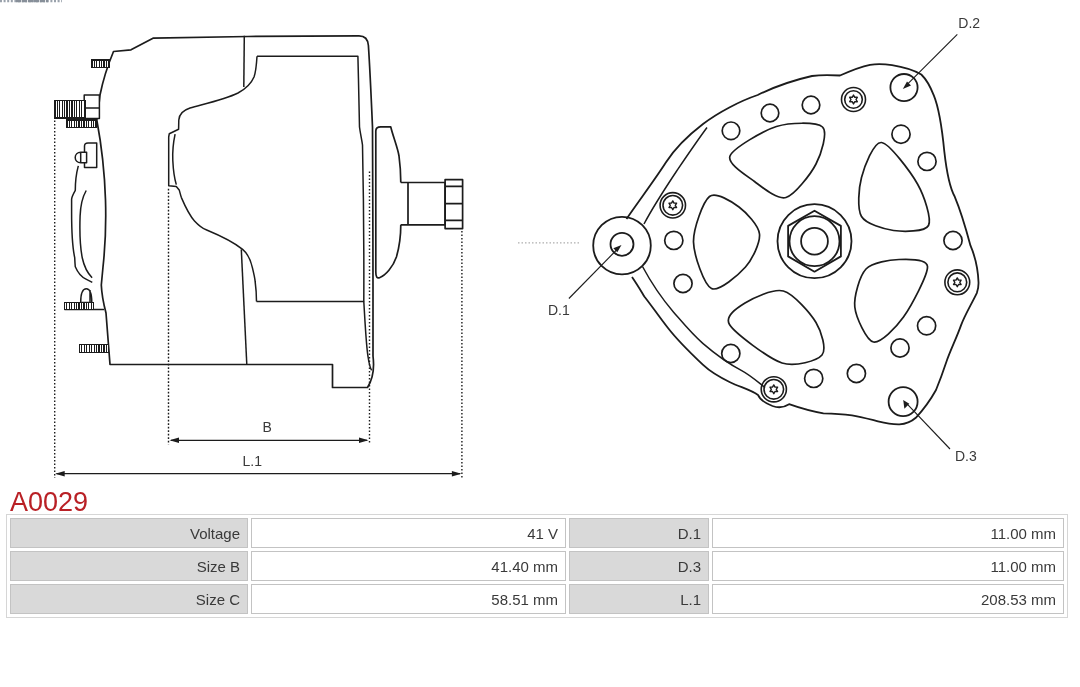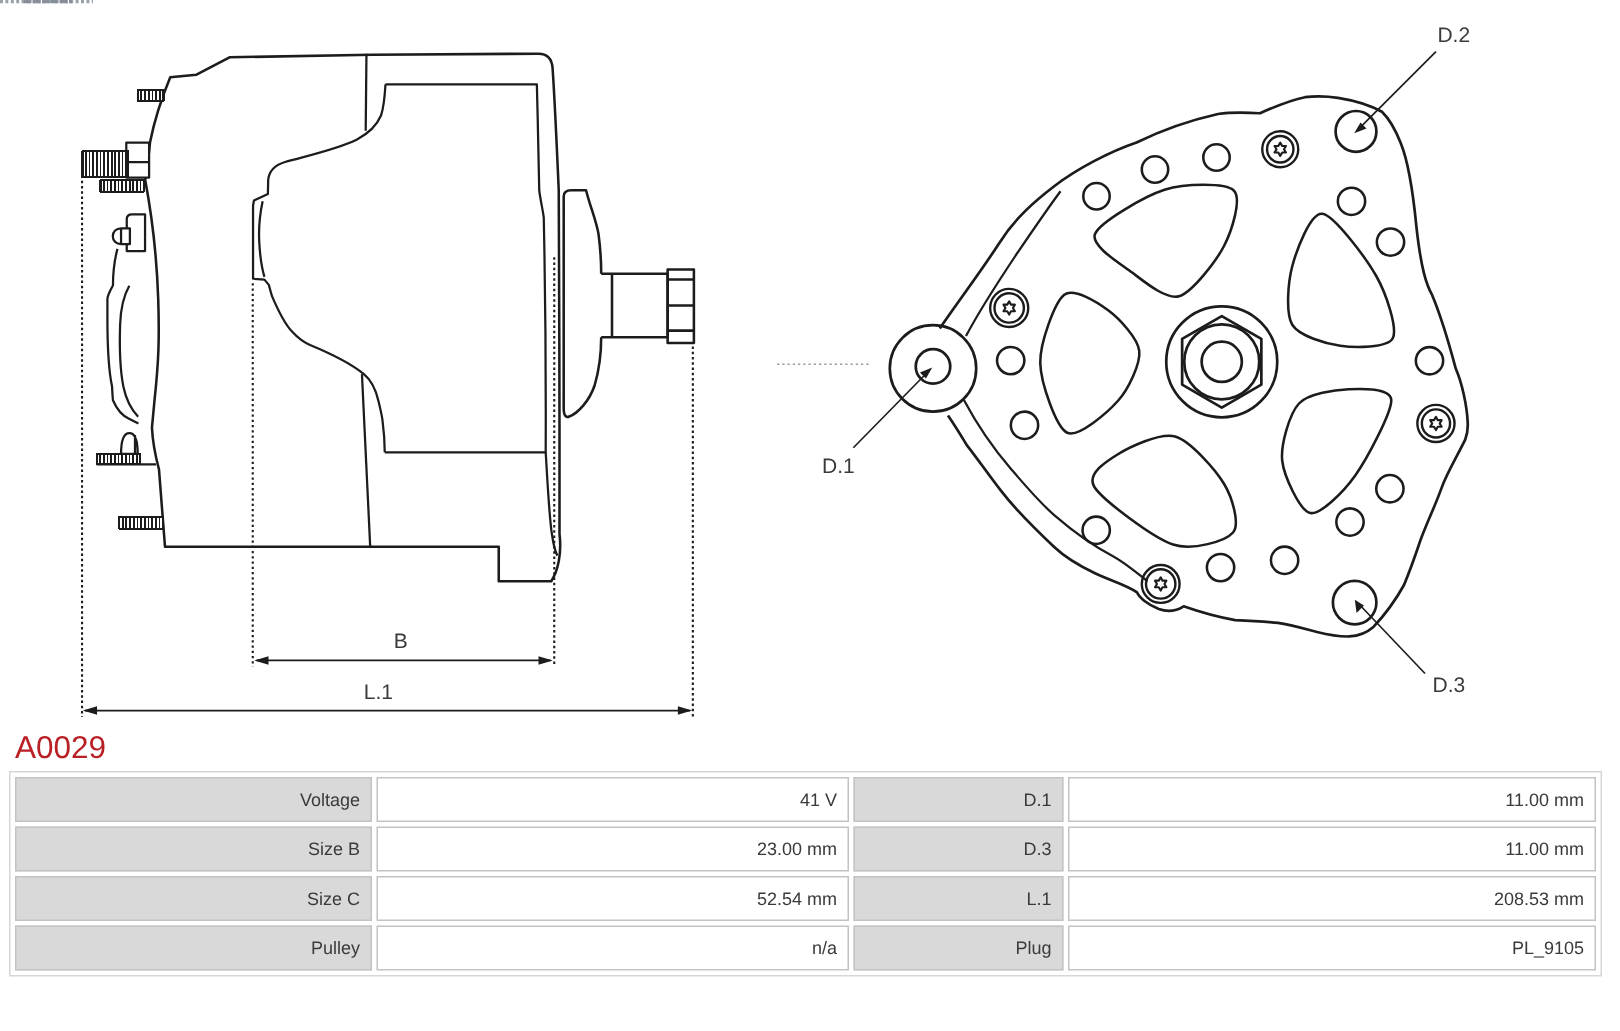--- a/index.html
+++ b/index.html
@@ -1,20 +1,20 @@
 <!DOCTYPE html>
 <html><head>
 <meta charset="utf-8">
 <style>
   html,body{margin:0;padding:0;background:#fff;}
   body{width:1080px;height:687px;position:relative;font-family:"Liberation Sans",sans-serif;}
   #art{position:absolute;left:0;top:0;}
-  #code{position:absolute;left:10px;top:487px;font-size:21px;color:#b92025;}
+  #code{position:absolute;left:10px;top:487px;font-size:27px;color:#b92025;}
   table{position:absolute;left:6px;top:514px;border-collapse:separate;border-spacing:3px;border:1px solid #d6d6d6;background:#fff;}
-  td{border:1px solid #c3c3c3;height:28px;font-size:12px;color:#3a3a3a;text-align:right;padding:0 7px 0 0;}
+  td{border:1px solid #c3c3c3;height:28px;font-size:15px;color:#3a3a3a;text-align:right;padding:0 7px 0 0;}
   td.g{background:#d9d9d9;}
   td.c1{width:229px;}
   td.c2{width:306px;}
   td.c3{width:131px;}
   td.c4{width:343px;}
 </style>
 </head>
 <body>
 <svg id="art" width="1080" height="512" viewBox="0 0 1080 512">
   <defs>
@@ -256,30 +256,24 @@
 <table>
   <tbody>
       <tr>
         <td class="g c1">Voltage</td>
         <td class="c2">41 V</td>
         <td class="g c3">D.1</td>
         <td class="c4">11.00 mm</td>
       </tr>
   <tr>
         <td class="g c1">Size B</td>
-        <td class="c2">23.00 mm</td>
+        <td class="c2">41.40 mm</td>
         <td class="g c3">D.3</td>
         <td class="c4">11.00 mm</td>
       </tr>
   <tr>
         <td class="g c1">Size C</td>
-        <td class="c2">52.54 mm</td>
+        <td class="c2">58.51 mm</td>
         <td class="g c3">L.1</td>
         <td class="c4">208.53 mm</td>
       </tr>
-  <tr>
-        <td class="g c1">Pulley</td>
-        <td class="c2">n/a</td>
-        <td class="g c3">Plug</td>
-        <td class="c4">PL_9105</td>
-      </tr>
 </tbody>
   </table>
 
 </body></html>

